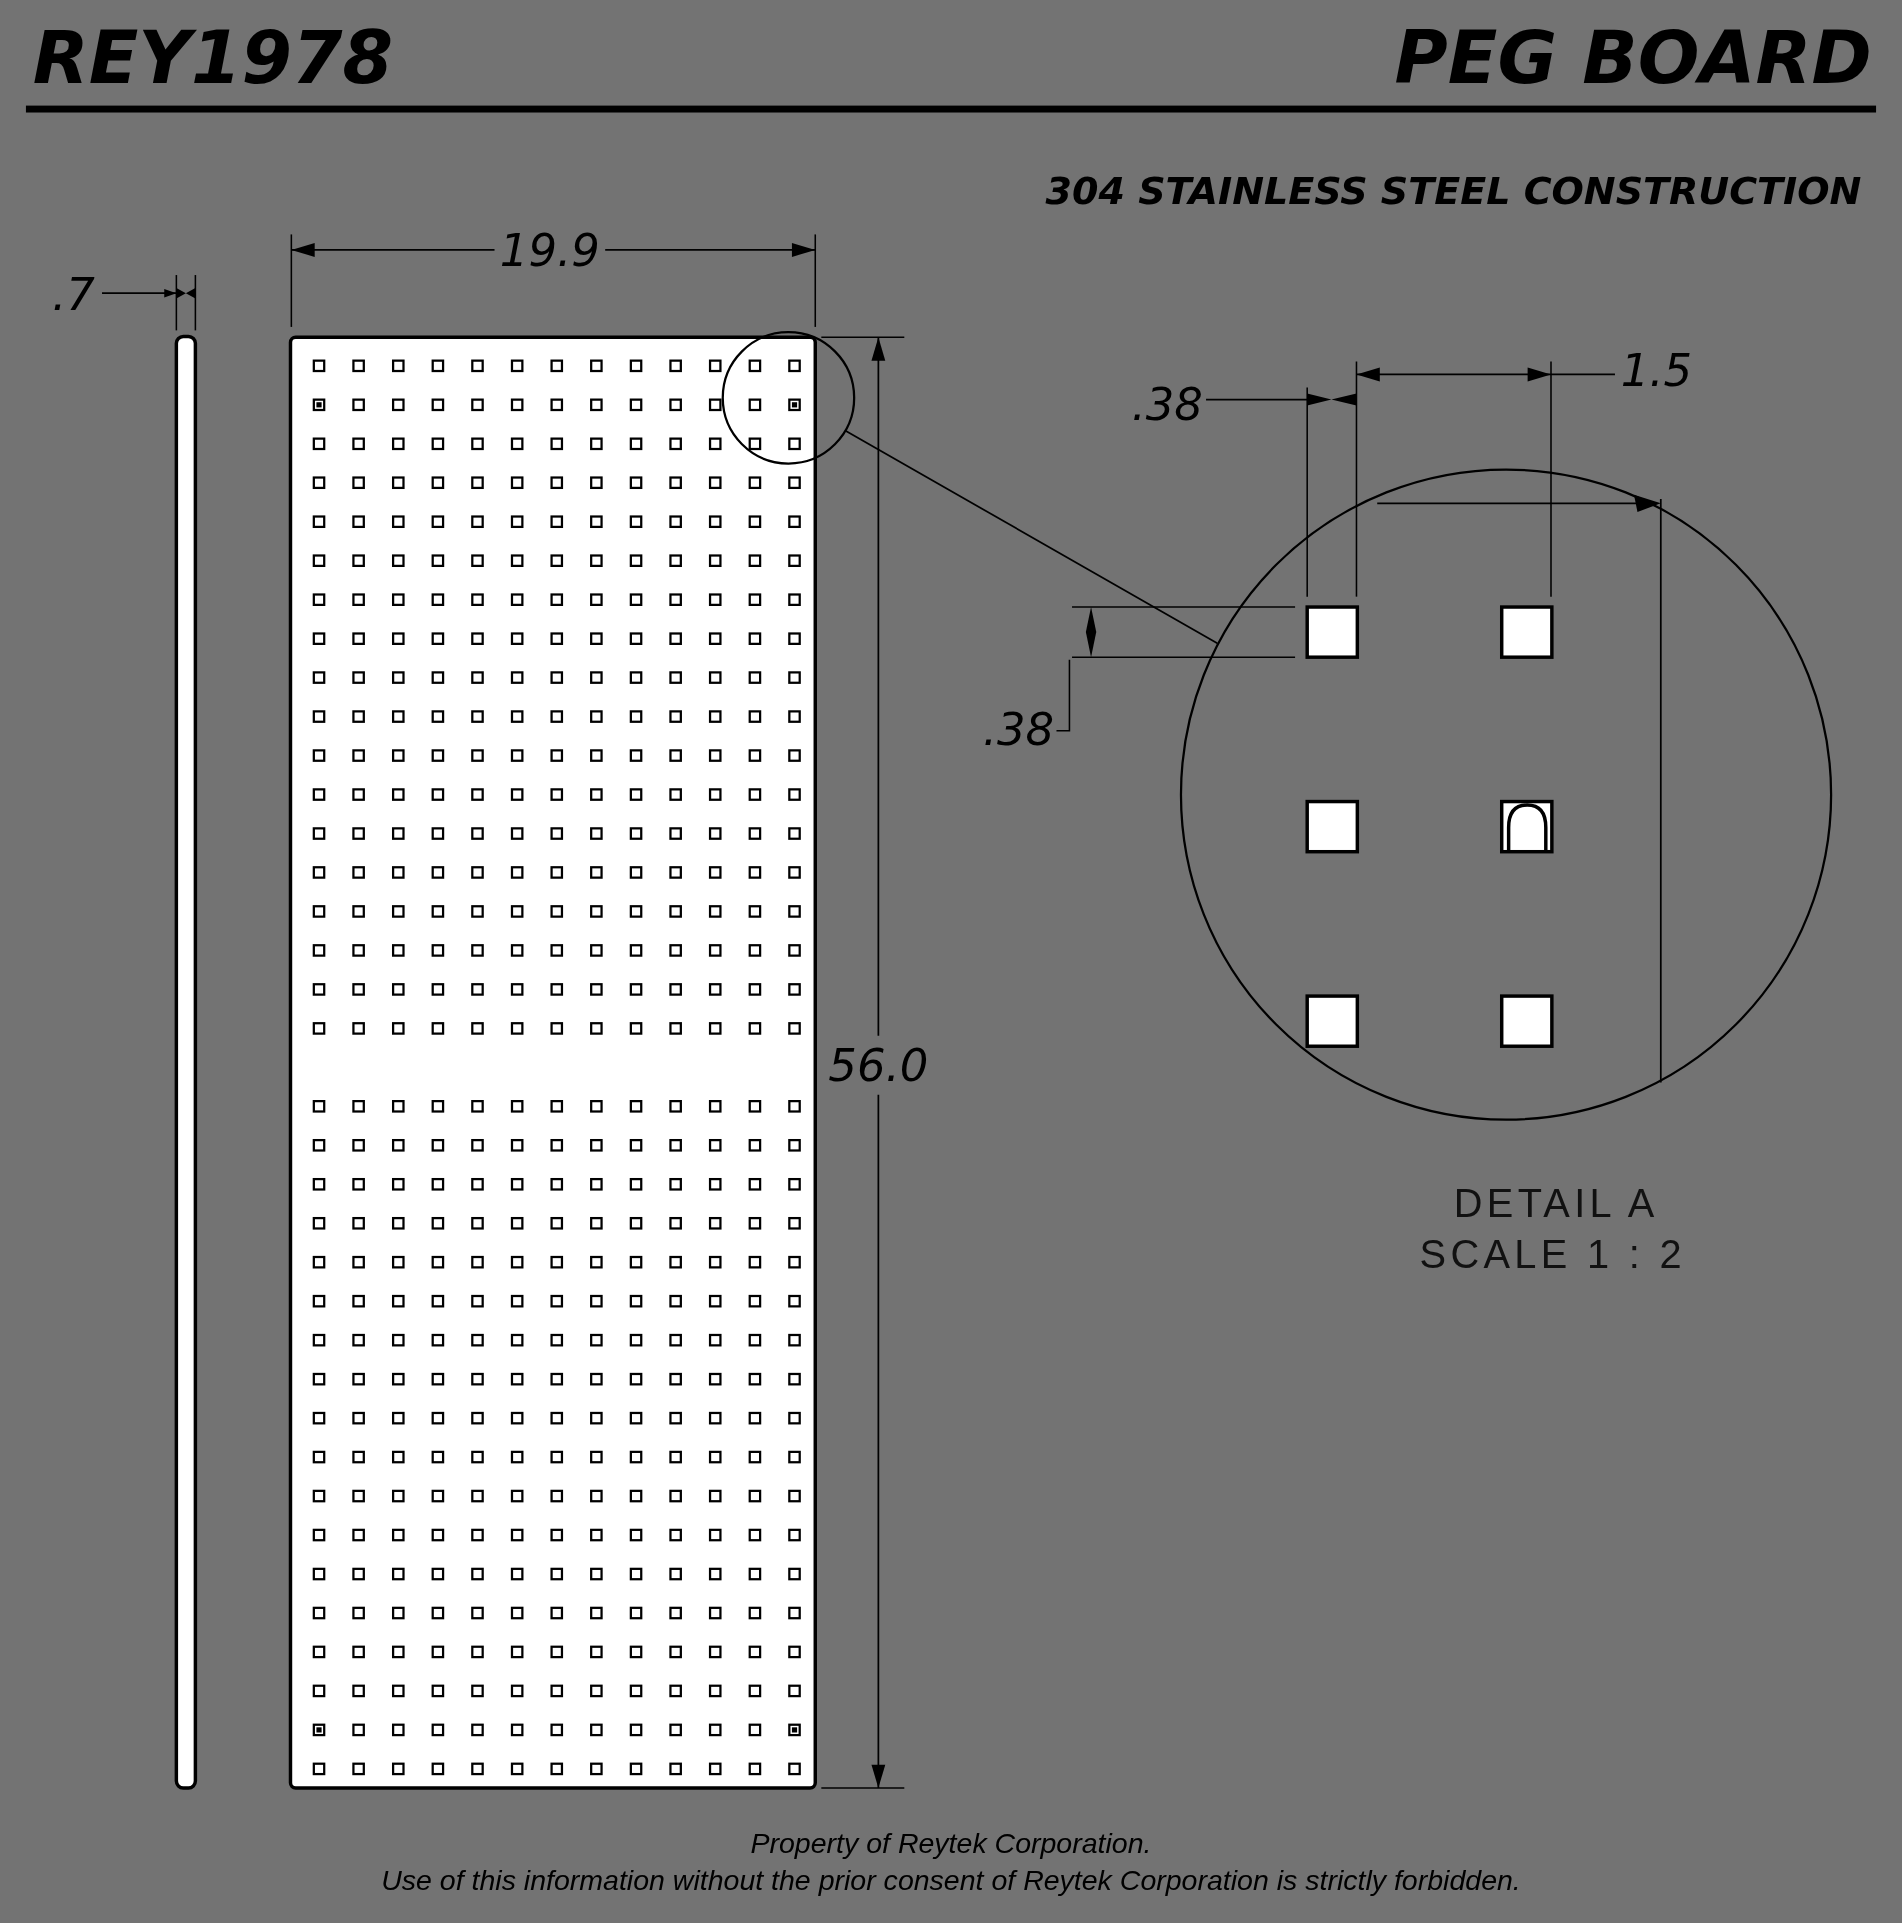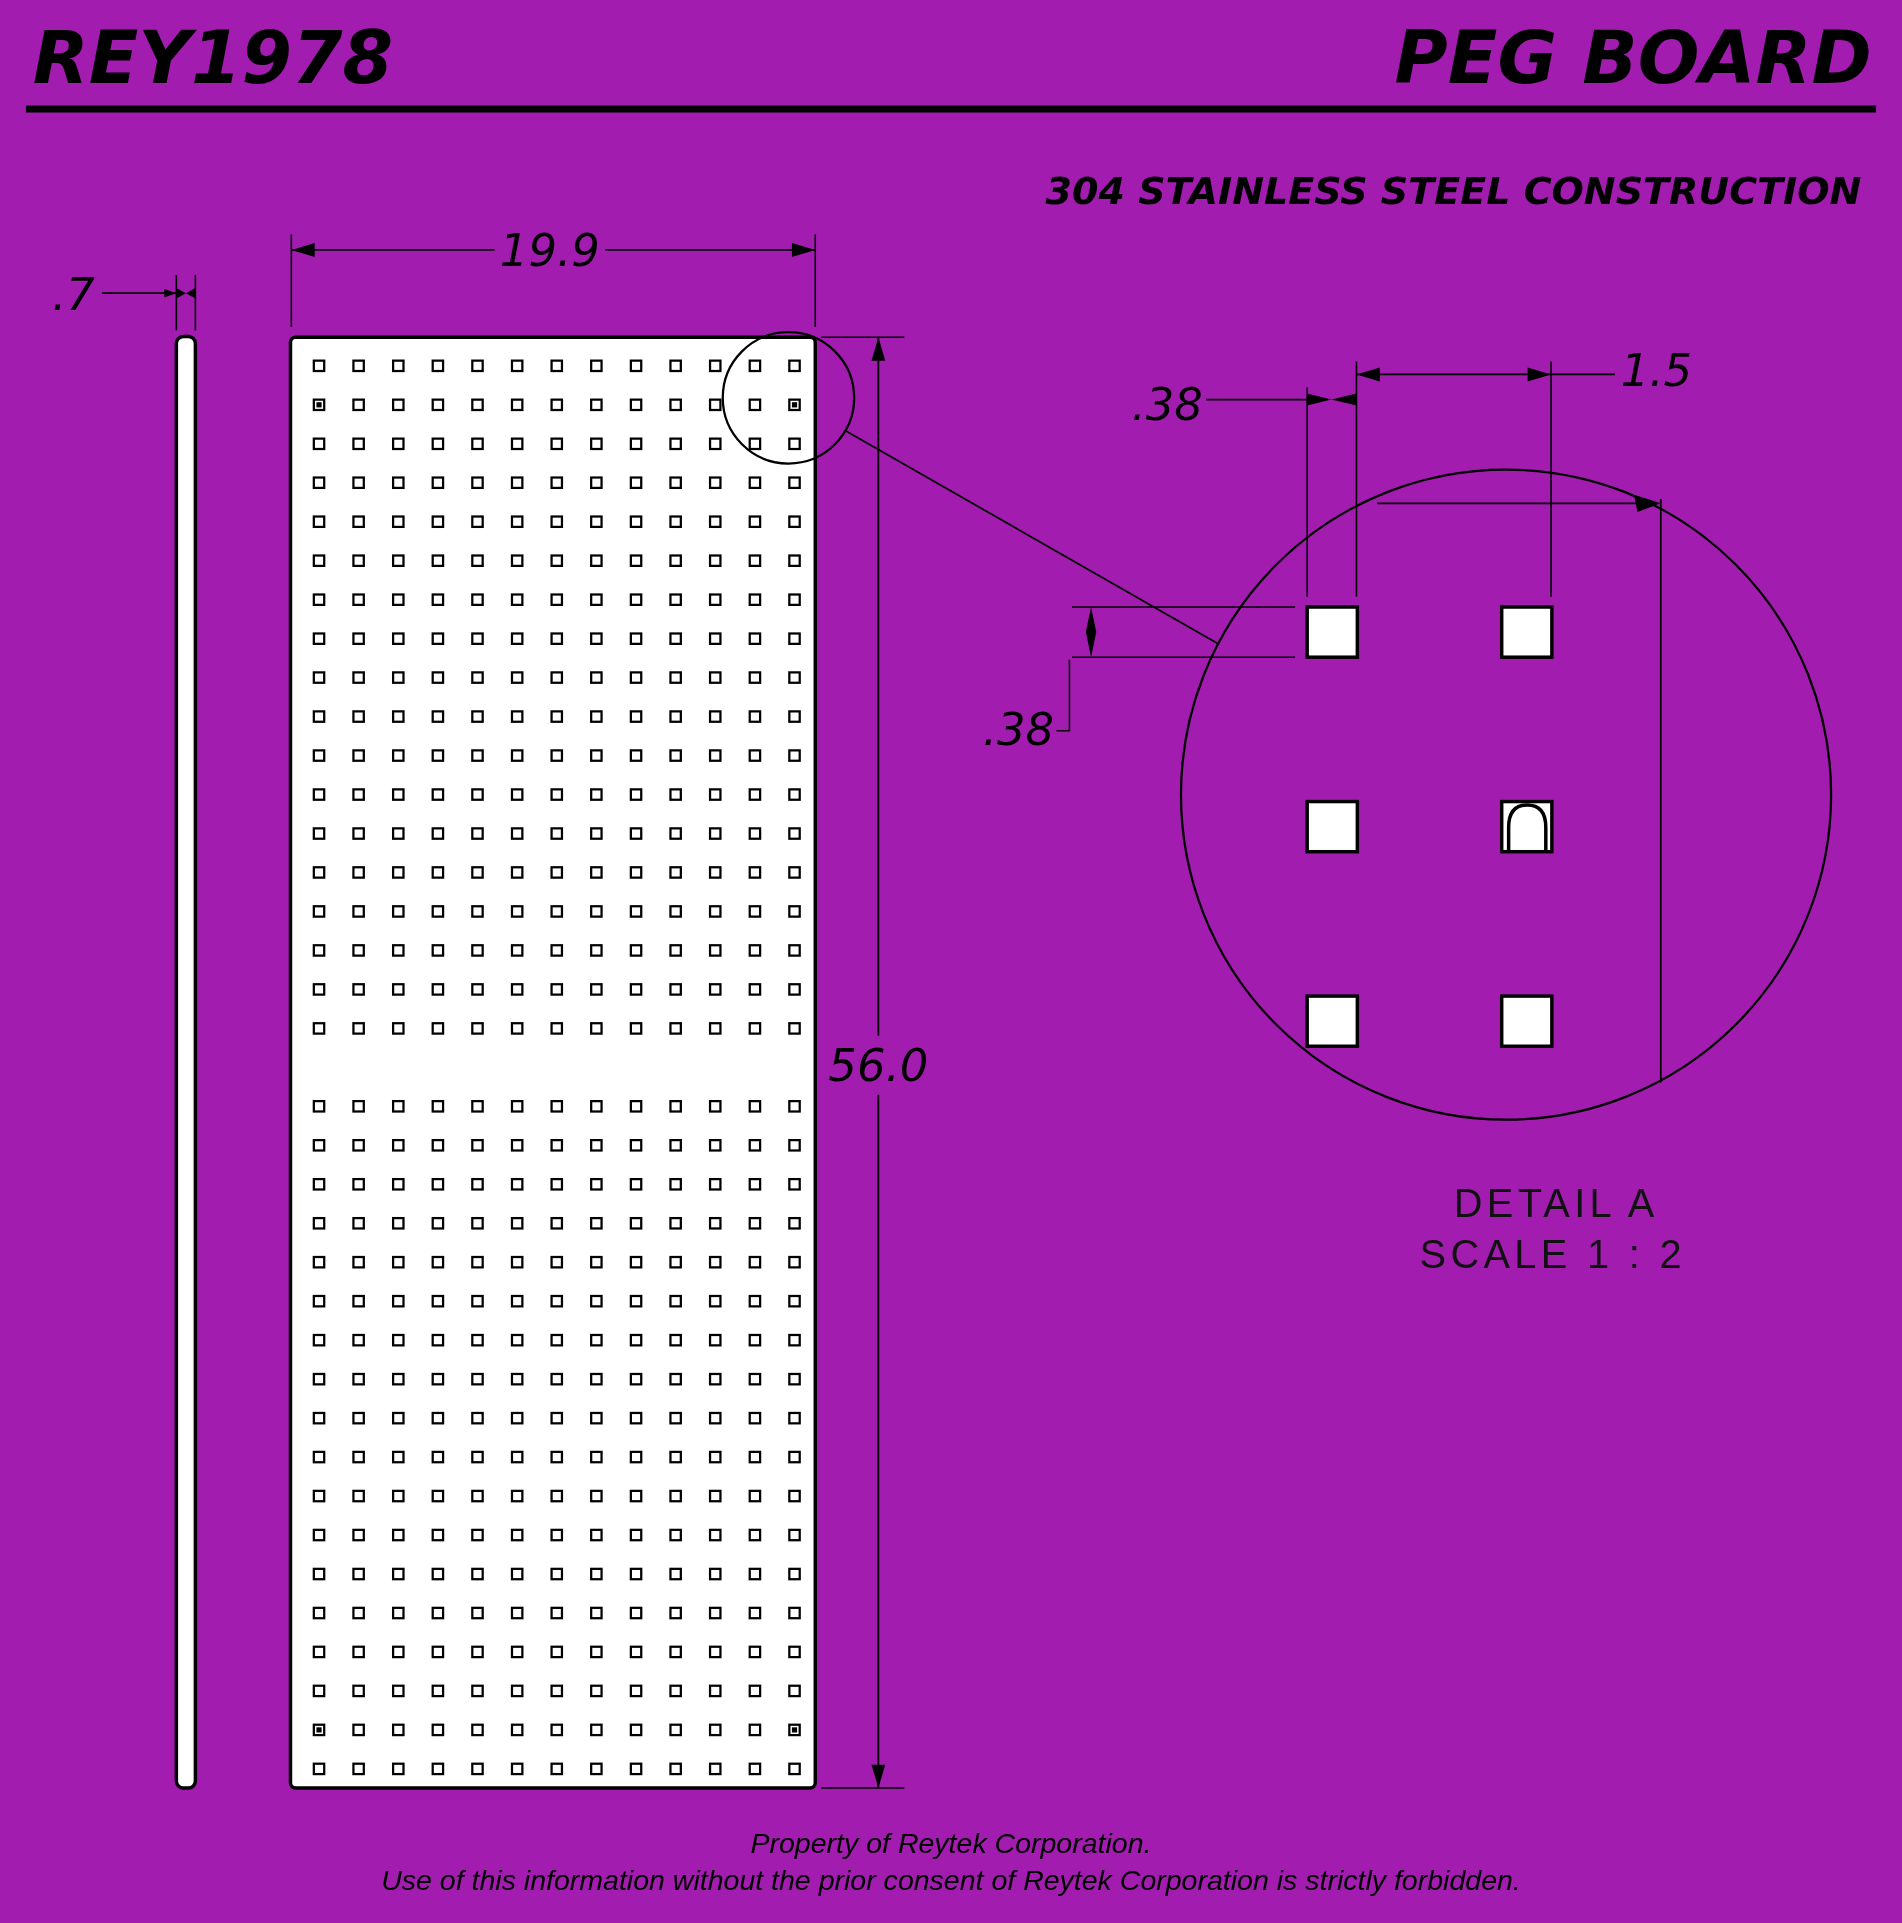--- a/index.html
+++ b/index.html
@@ -1,16 +1,16 @@
 <!DOCTYPE html>
 <html style="font-size:14px"><head>
 <meta charset="utf-8">
 <style>
   html,body{margin:0;padding:0;background:#fff;}
-  #sheet{position:relative;width:1902px;height:1923px;background:#a21caf;overflow:hidden;}
+  #sheet{position:relative;width:1902px;height:1923px;background:#737373;overflow:hidden;}
   svg{position:absolute;left:0;top:0;}
   .script-xl{font-family:"DejaVu Sans",sans-serif;font-style:italic;font-weight:600;font-size:84px;fill:#000;}
   .script-sub{font-family:"DejaVu Sans",sans-serif;font-style:italic;font-weight:600;font-size:44px;fill:#000;}
   .dim-text{font-family:"DejaVu Sans",sans-serif;font-style:italic;font-weight:500;font-size:52px;fill:#000;}
   .detail-label{font-family:"Liberation Sans",sans-serif;font-weight:400;font-size:46px;fill:#111;letter-spacing:5px;}
   .footer-text{font-family:"Liberation Sans",sans-serif;font-style:italic;font-size:33px;fill:#000;}
   .outline{fill:#fff;stroke:#000;stroke-width:4;}
   .hole{fill:#fff;stroke:#000;stroke-width:2.6;}
   .hole-inner{fill:#000;stroke:none;}
   .dline{stroke:#000;stroke-width:2;fill:none;}

